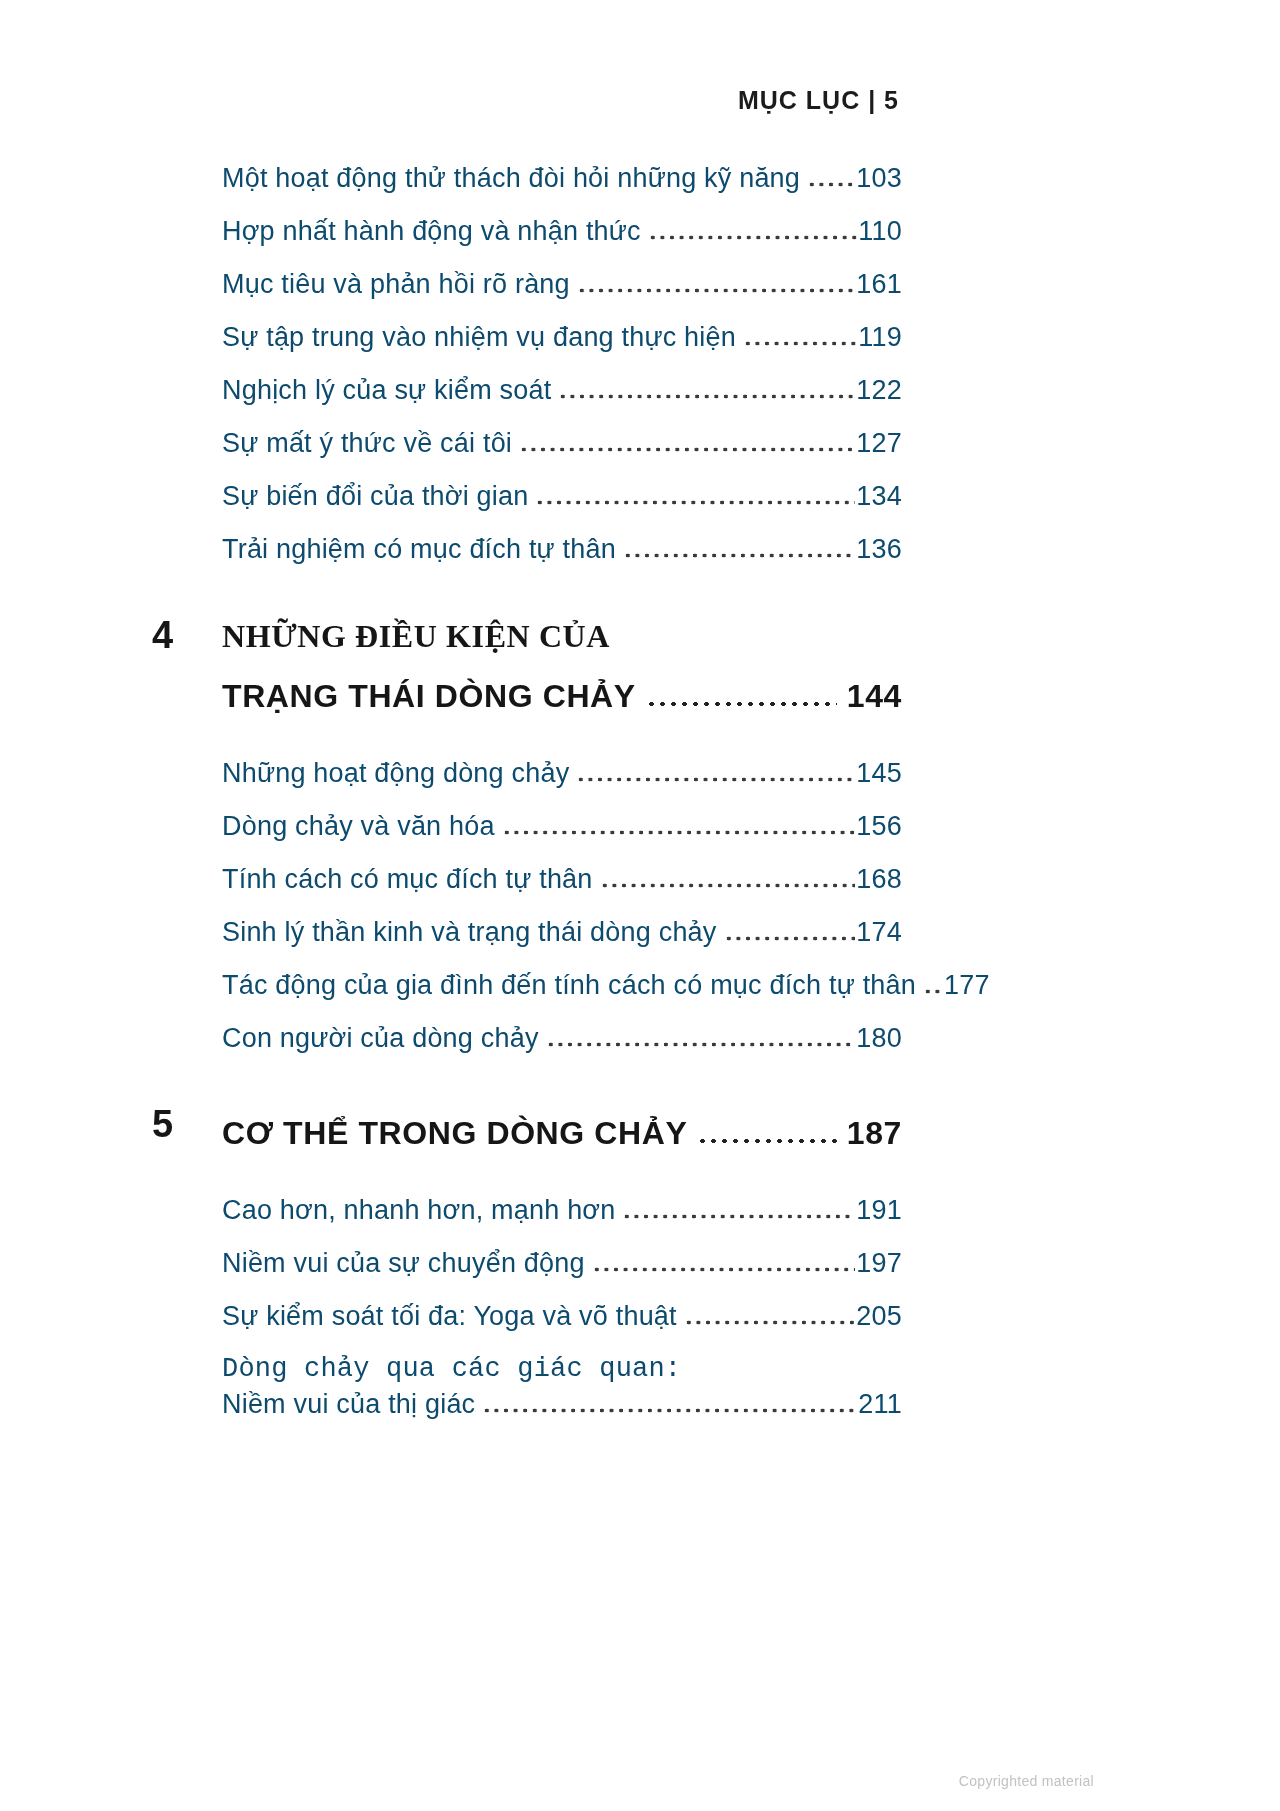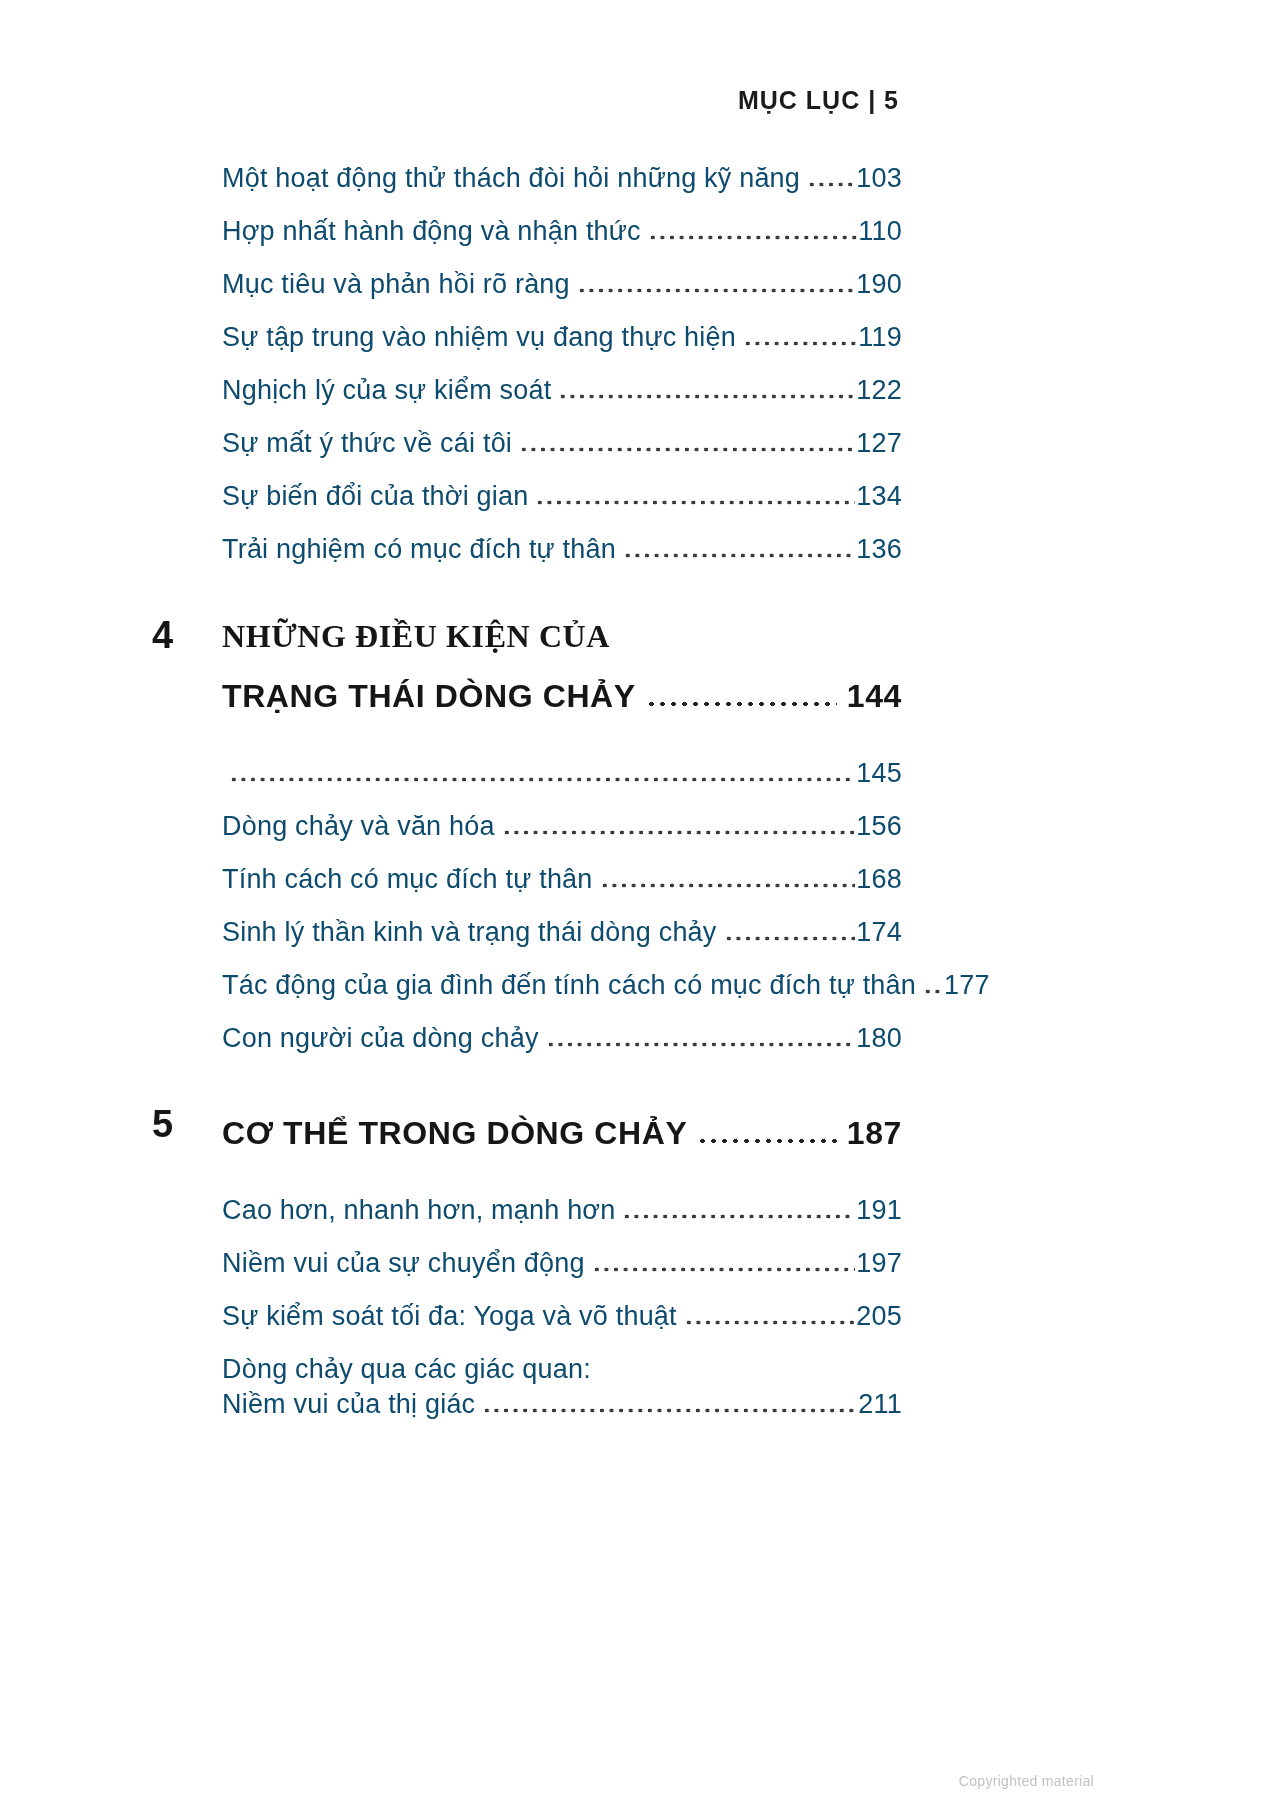--- a/index.html
+++ b/index.html
@@ -38,21 +38,21 @@
   .leader {
     flex: 1 1 auto;
     min-width: 20px;
     height: 5px;
     margin: 0 1px 0 7px;
     background-image: radial-gradient(circle, #3a3a3a 1.9px, rgba(0,0,0,0) 2.1px);
     background-size: 9.6px 5px;
     background-repeat: repeat-x;
     background-position: left bottom;
   }
-  .pre-line { margin-bottom: 5px; }
+  .pre-line { margin-bottom: 5px; font-family: Liberation Mono, monospace; }
   
   .chapter {
     display: flex;
     margin-top: 46px;
     margin-bottom: 36px;
     color: #161616;
     font-weight: 700;
   }
   .ch-num {
     flex: 0 0 70px;
@@ -110,21 +110,21 @@
         <div class="row">
       <span class="label">Hợp nhất hành động và nhận thức</span>
       <span class="leader"></span>
       <span class="pagenum">110</span>
     </div>
       </div>
     <div class="entry">
         <div class="row">
       <span class="label">Mục tiêu và phản hồi rõ ràng</span>
       <span class="leader"></span>
-      <span class="pagenum">190</span>
+      <span class="pagenum">161</span>
     </div>
       </div>
     <div class="entry">
         <div class="row">
       <span class="label">Sự tập trung vào nhiệm vụ đang thực hiện</span>
       <span class="leader"></span>
       <span class="pagenum">119</span>
     </div>
       </div>
     <div class="entry">
@@ -163,20 +163,21 @@
         <div class="ch-row">
           <span class="label">TRẠNG THÁI DÒNG CHẢY</span>
           <span class="leader-bold"></span>
           <span class="ch-page">144</span>
         </div>
       </div>
     </div>
 
     <div class="entry">
         <div class="row">
+      <span class="label">Những hoạt động dòng chảy</span>
       <span class="leader"></span>
       <span class="pagenum">145</span>
     </div>
       </div>
     <div class="entry">
         <div class="row">
       <span class="label">Dòng chảy và văn hóa</span>
       <span class="leader"></span>
       <span class="pagenum">156</span>
     </div>

